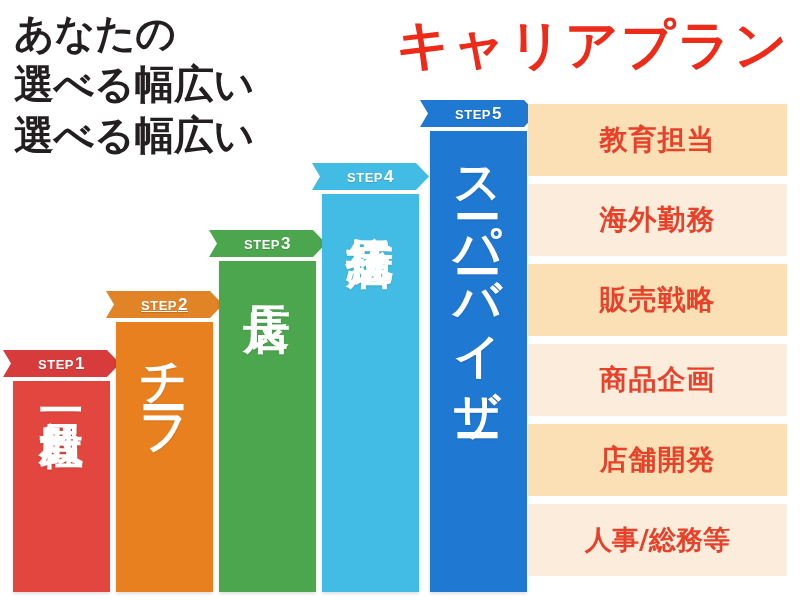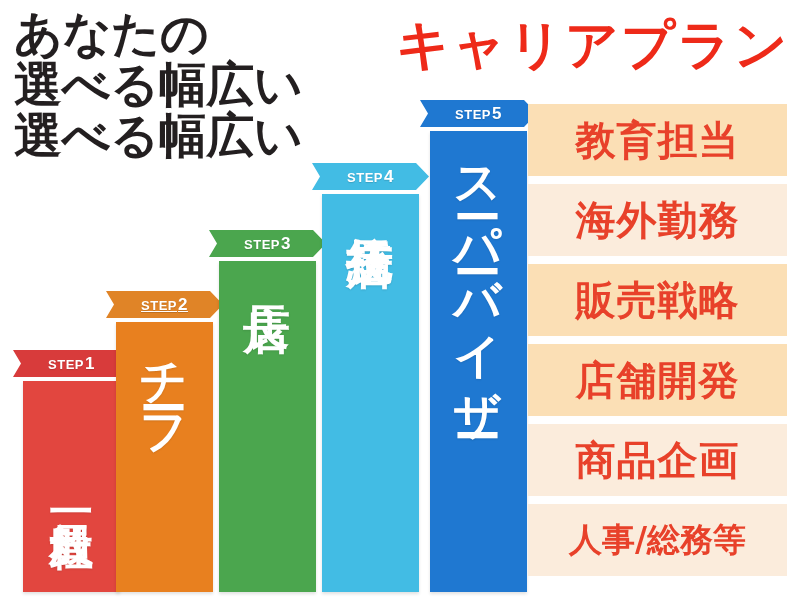--- a/index.html
+++ b/index.html
@@ -17,21 +17,21 @@
   }
 
   
   #headline {
     position: absolute;
     left: 14px;
     top: 8px;
     width: 400px;
   }
   .headline-line {
-    font-size: 48px;
+    font-size: 40px;
     line-height: 51px;
     font-weight: 700;
     color: #231f20;
     letter-spacing: -0.5px;
     white-space: nowrap;
   }
 
   
   #title-badge {
     position: absolute;
@@ -123,28 +123,28 @@
   .option-row {
     height: 72px;
     margin-bottom: 8px;
     display: flex;
     align-items: center;
     justify-content: center;
   }
   .option-row.shade-a { background: #fbdfb5; }
   .option-row.shade-b { background: #fbecdc; }
   .option-row .otext {
-    font-size: 40px;
+    font-size: 28px;
     font-weight: 700;
     color: #e8412a;
     letter-spacing: 1px;
     white-space: nowrap;
     font-family: "DejaVu Sans", "Liberation Sans", sans-serif;
   }
-  .option-row.small .otext { font-size: 33px; letter-spacing: 0px; }
+  .option-row.small .otext { font-size: 27px; letter-spacing: 0px; }
 </style>
 </head>
 <body>
 
 <div id="headline">
   <div class="headline-line">あなたの</div>
   <div class="headline-line">選べる幅広い</div>
   <div class="headline-line">選べる幅広い</div>
 </div>
 
@@ -152,21 +152,21 @@
     <span class="tchar"><span class="tchar-inner">キ</span></span>
     <span class="tchar"><span class="tchar-inner">ャ</span></span>
     <span class="tchar"><span class="tchar-inner">リ</span></span>
     <span class="tchar"><span class="tchar-inner">ア</span></span>
     <span class="tchar"><span class="tchar-inner">プ</span></span>
     <span class="tchar"><span class="tchar-inner">ラ</span></span>
     <span class="tchar"><span class="tchar-inner">ン</span></span>
   </div>
 
 <div id="steps-container">
-    <div class="step-col" style="left: 23px; width: 87px; text-align: center;">
+    <div class="step-col" style="left: 13px; width: 87px;">
       <div class="step-badge" style="background: rgb(216, 59, 59); margin-left: -10px; width: 117px;">
         <span class="lbl"><span>STEP</span><span class="num">1</span></span>
       </div>
       <div class="step-bar" style="background: rgb(226, 70, 63); height: 205px; width: 97px;">
         <div class="vtext" style="font-size: 44px;">一般社員</div>
       </div>
     </div>
     <div class="step-col" style="left: 116px; width: 97px;">
       <div class="step-badge" style="background: rgb(224, 132, 39); margin-left: -10px; width: 117px; text-decoration: underline;">
         <span class="lbl"><span>STEP</span><span class="num">2</span></span>
@@ -204,22 +204,22 @@
 <div id="option-list">
     <div class="option-row shade-a">
       <span class="otext">教育担当</span>
     </div>
     <div class="option-row shade-b">
       <span class="otext">海外勤務</span>
     </div>
     <div class="option-row shade-a">
       <span class="otext">販売戦略</span>
     </div>
+    <div class="option-row shade-b">
+      <span class="otext">商品企画</span>
+    </div>
     <div class="option-row shade-a">
       <span class="otext">店舗開発</span>
     </div>
-    <div class="option-row shade-b">
-      <span class="otext">商品企画</span>
-    </div>
     <div class="option-row shade-b small">
       <span class="otext">人事/総務等</span>
     </div>
   </div>
 
 </body></html>

